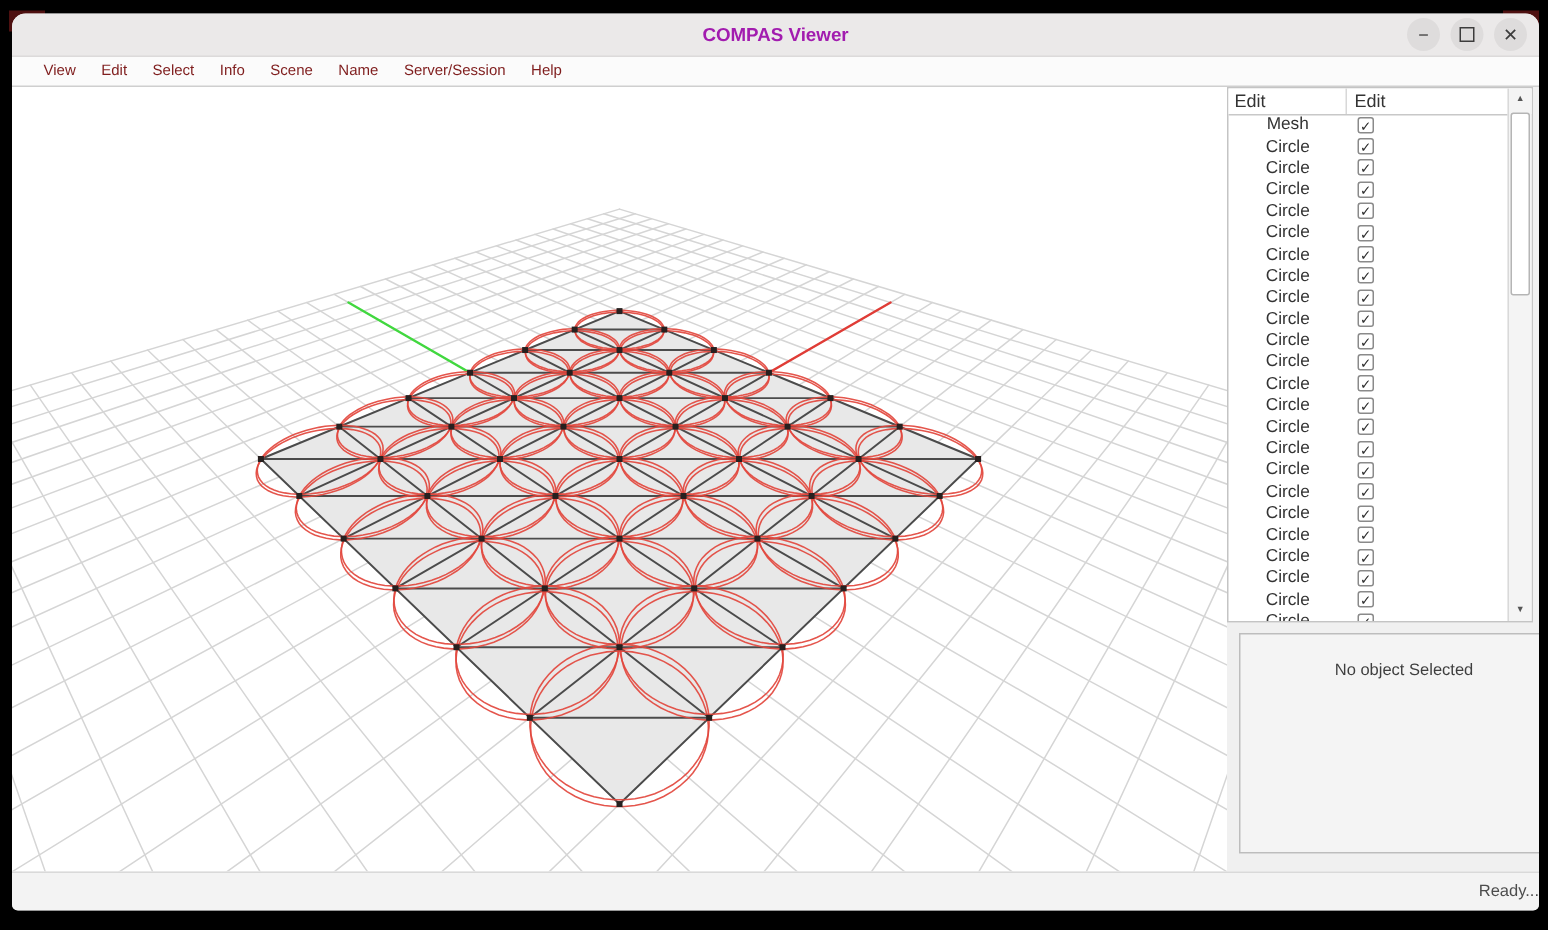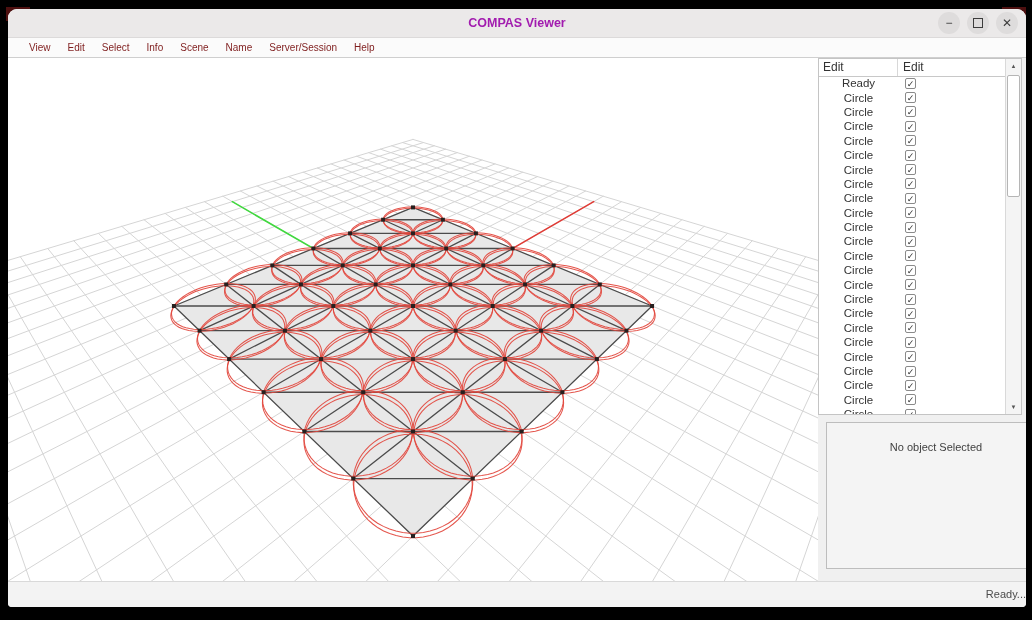--- a/index.html
+++ b/index.html
@@ -331,21 +331,21 @@
     </div>
 
     <div class="rightpanel">
       <div class="tree">
         <div class="tree-header">
           <div class="th-name">Edit</div>
           <div class="th-show">Edit</div>
         </div>
         <div class="tree-rows" id="tree-rows">
             <div class="trow">
-              <span class="nm">Ready</span>
+              <span class="nm">Mesh</span>
               <span class="cbx">✓</span>
             </div>
             <div class="trow">
               <span class="nm">Circle</span>
               <span class="cbx">✓</span>
             </div>
             <div class="trow">
               <span class="nm">Circle</span>
               <span class="cbx">✓</span>
             </div>

